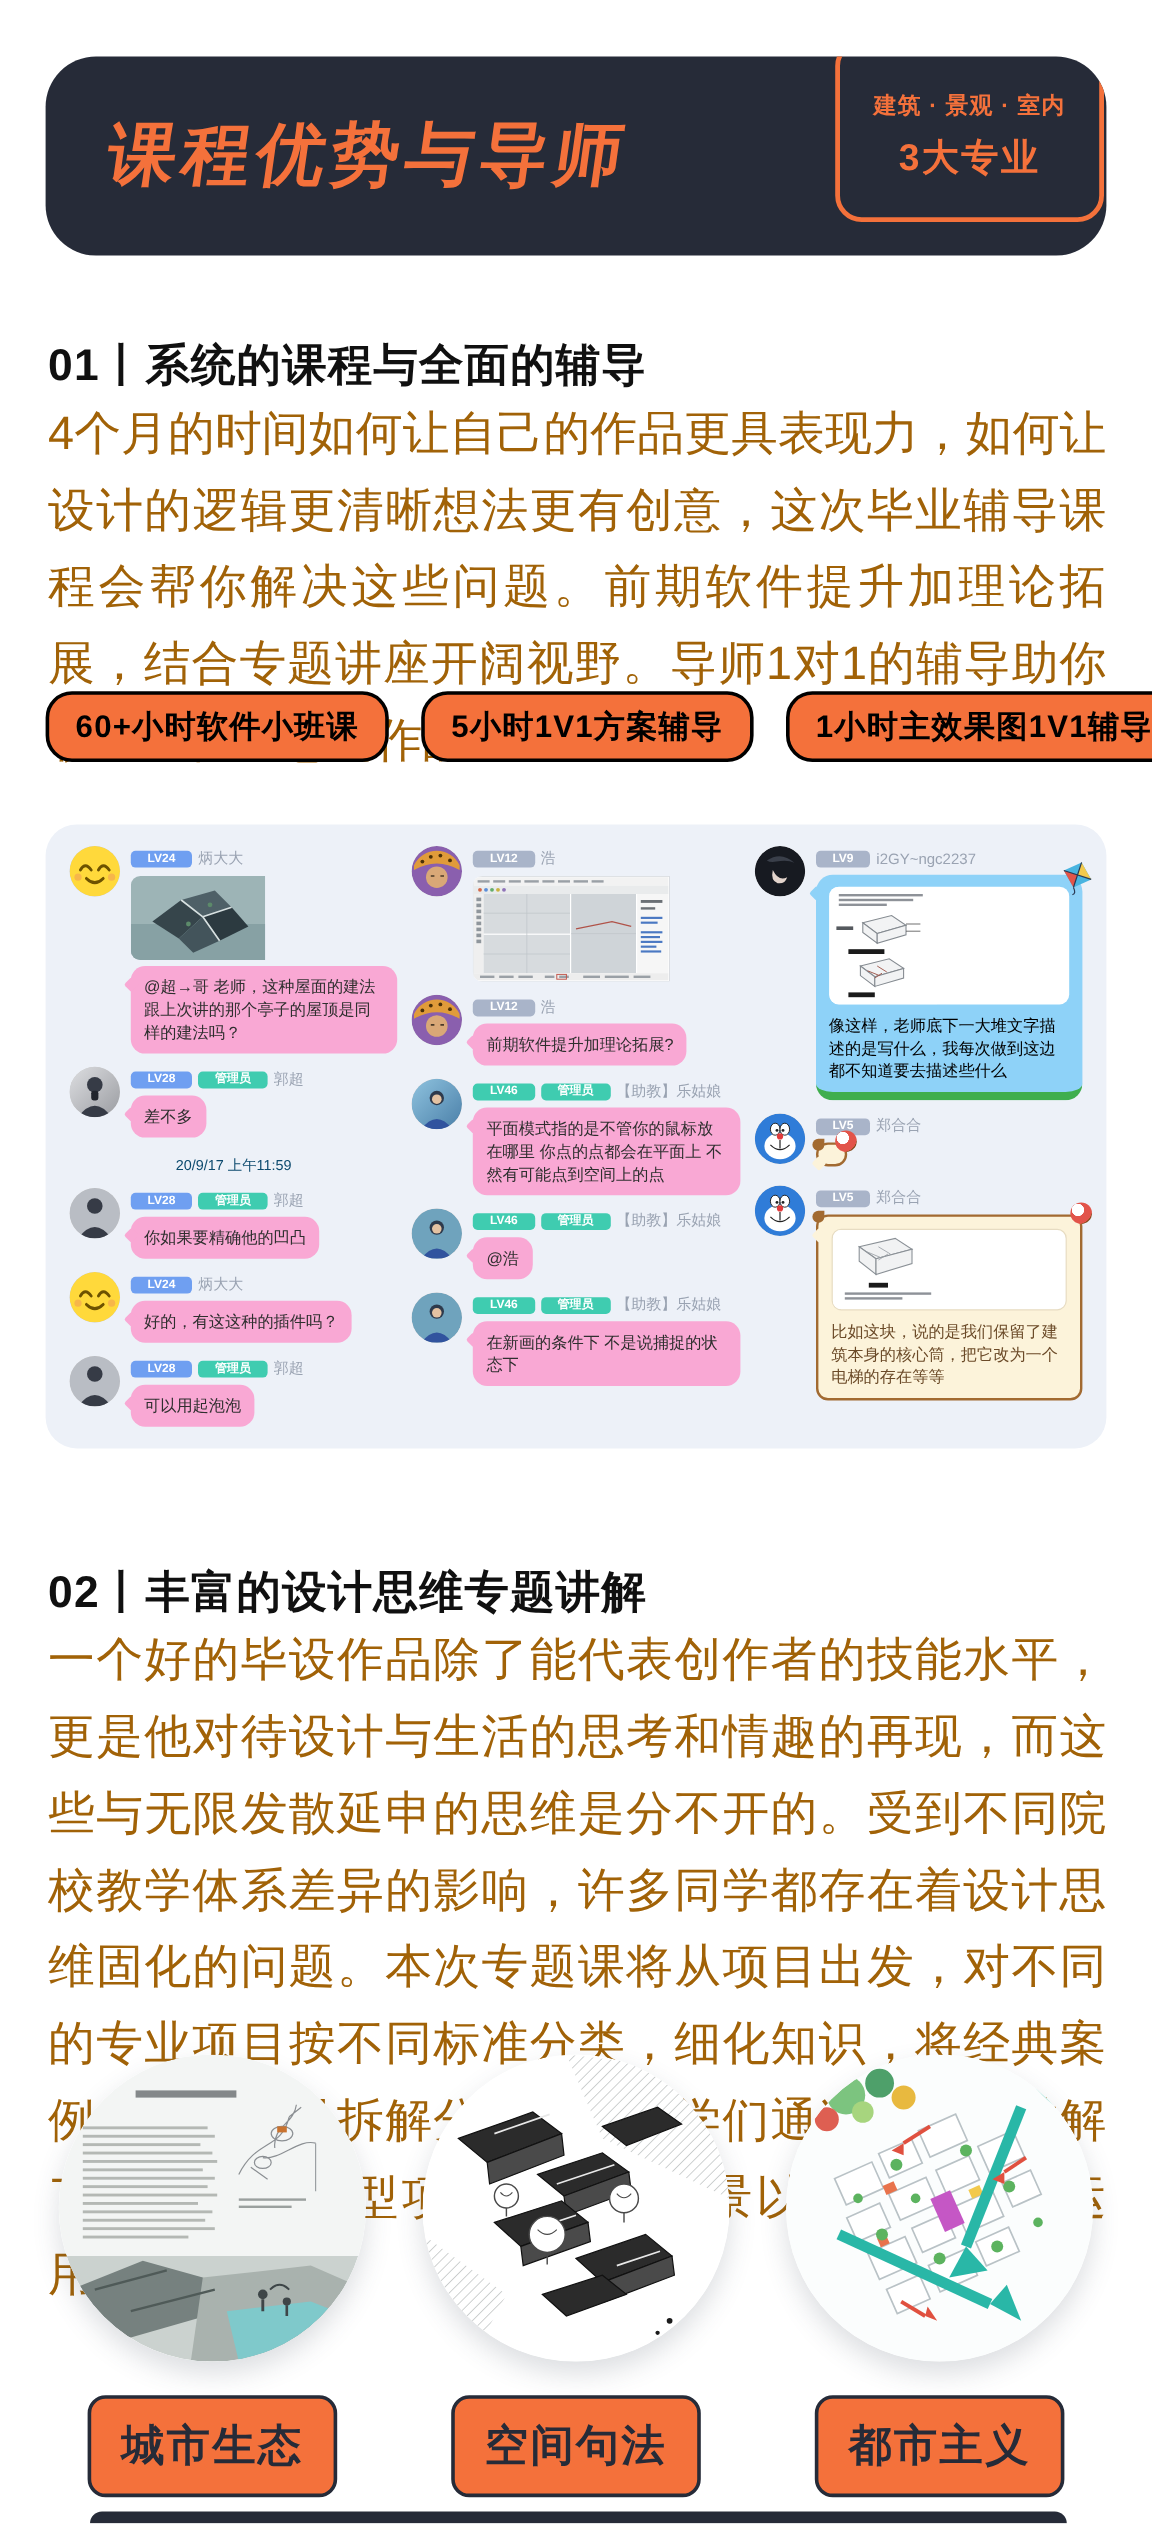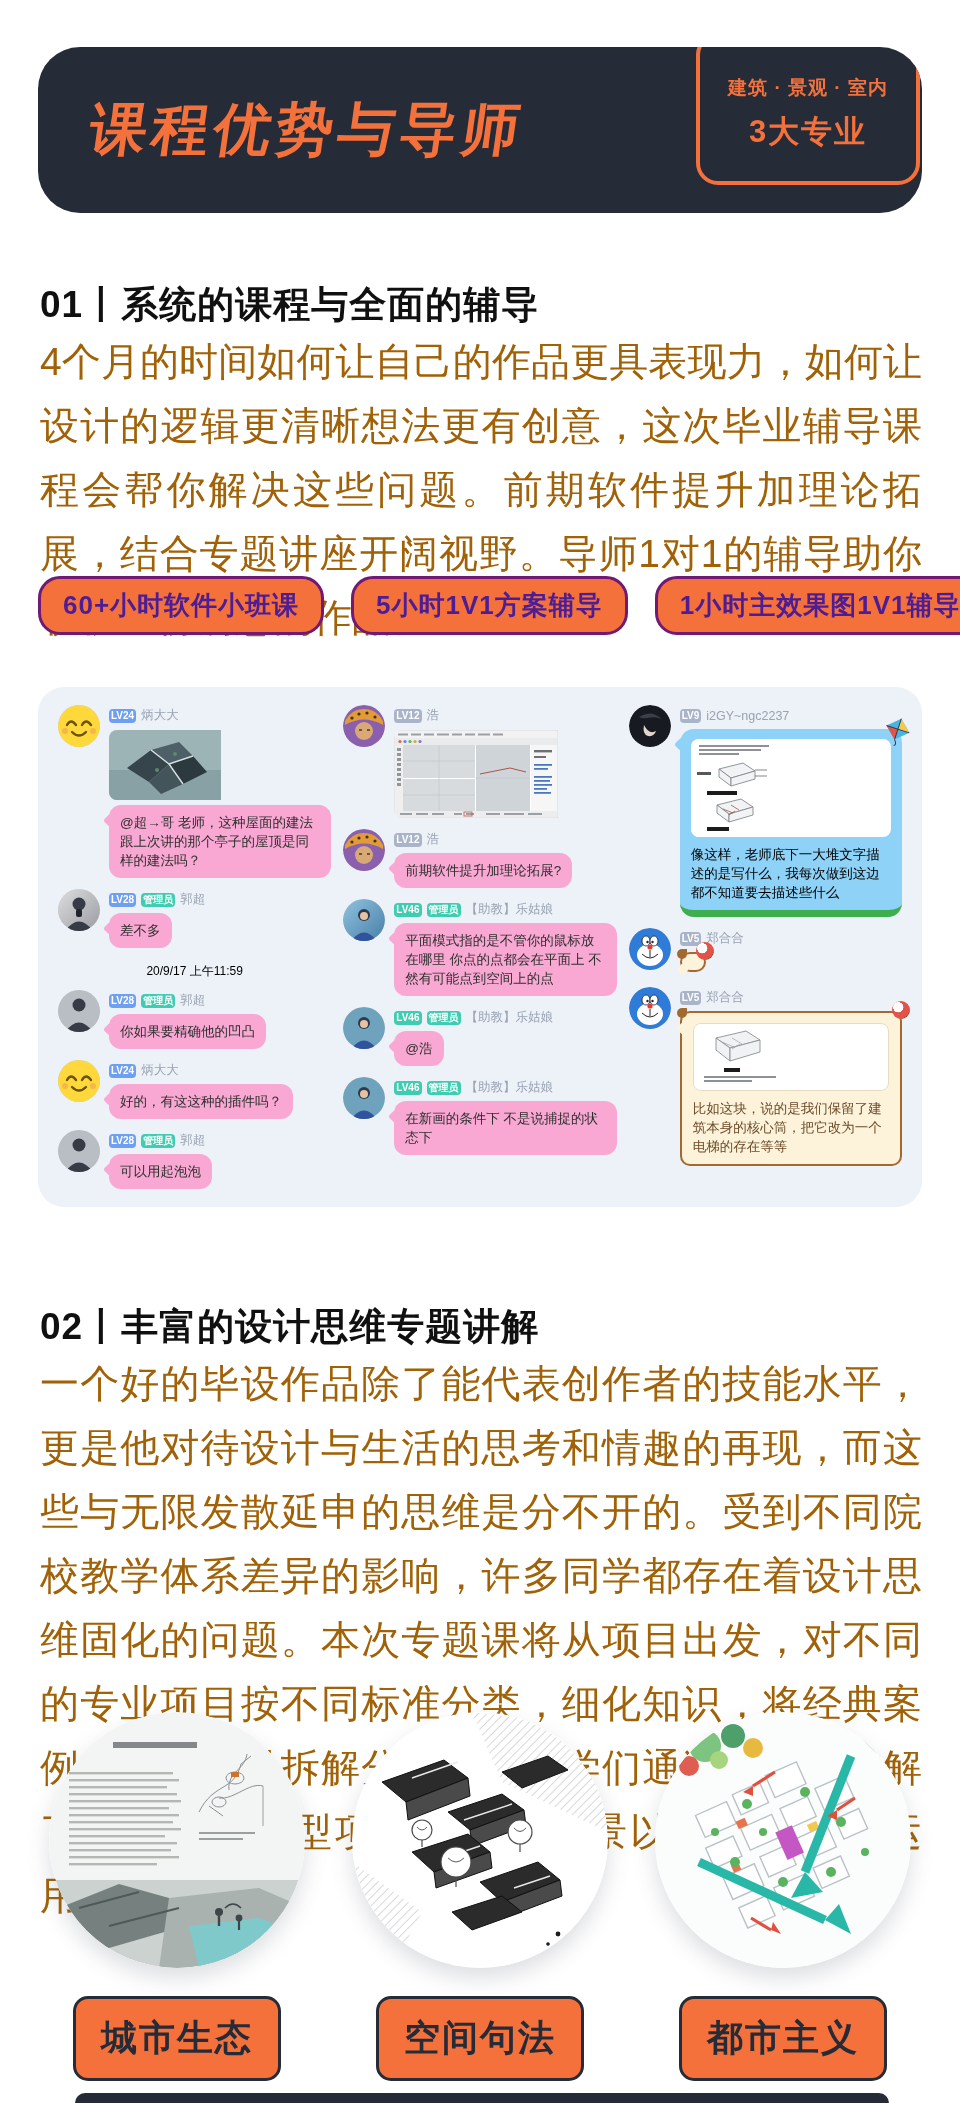--- a/index.html
+++ b/index.html
@@ -18,41 +18,41 @@
   .hero-badge .l2{color:#F4713B;font-size:31px;font-weight:900;letter-spacing:2px;}
 
   
   .sec-h{position:absolute;left:40px;color:#101010;font-size:37px;font-weight:900;letter-spacing:1px;}
   #h1{top:280px;} #h2{top:1302px;}
   .para{position:absolute;left:40px;width:882px;color:#a16207;font-size:39px;line-height:64px;
         text-align:justify;}
   #p1{top:330px;} #p2{top:1352px;}
 
   .pill-row{position:absolute;left:38px;top:576px;width:884px;display:flex;gap:27px;}
-  .pill{background:#F4713B;border:3px solid #701a75;border-radius:22px;color:#4c1d95;
+  .pill{background:#F4713B;border:3px solid #000000;border-radius:22px;color:#000000;
         font-size:26px;font-weight:900;padding:9px 22px;white-space:nowrap;letter-spacing:1px;}
 
   
   .chat{position:absolute;left:38px;top:687px;width:884px;height:520px;background:#EDF1F8;
         border-radius:26px;box-sizing:border-box;padding:18px 20px;display:flex;gap:12px;overflow:hidden;}
   .chat-col{width:277px;display:flex;flex-direction:column;}
   .msg{display:flex;gap:9px;margin-bottom:11px;}
   .avatar{flex:none;width:42px;height:42px;border-radius:50%;overflow:hidden;background:#ccc;}
   .avatar svg{display:block;}
   .msg-body{flex:1;min-width:0;}
   .name-row{display:flex;align-items:center;gap:5px;height:17px;margin-top:2px;}
-  .badge{font-size:10px;font-weight:700;color:#fff;border-radius:4px;padding:1px 2px;line-height:12px;}
+  .badge{font-size:10px;font-weight:700;color:#fff;border-radius:4px;padding:1px 14px;line-height:12px;}
   .b-blue{background:#6F9FF1;} .b-teal{background:#3FCCB0;} .b-gray{background:#A9B4C9;}
   .uname{color:#9AA3B2;font-size:12.5px;white-space:nowrap;overflow:hidden;}
   .bubble{position:relative;display:inline-block;max-width:100%;background:#f9a8d4;border-radius:12px;
         padding:8px 11px;margin-top:5px;font-size:13.5px;line-height:19px;color:#2F2F2F;box-sizing:border-box;}
   .bubble::before{content:"";position:absolute;left:-4px;top:11px;width:9px;height:9px;
         background:inherit;transform:rotate(45deg);border-radius:2px;}
   .attach{display:block;margin-top:6px;border-radius:8px;overflow:hidden;line-height:0;}
-  .ts{color:#000000;font-size:12px;text-align:center;margin:4px 0 10px 0;}
+  .ts{color:#0c4a6e;font-size:12px;text-align:center;margin:4px 0 10px 0;}
 
   .bubble.blue{background:#8ED2F8;border-bottom:7px solid #3FAE4E;border-radius:14px;color:#000000;}
   .bubble.blue .attach{background:#fff;margin:2px 0 8px 0;}
   .bubble.parch{background:#FCF3DA;border:2px solid #A26A31;color:#6B4A28;border-radius:10px;}
   .bubble.parch .attach{background:#fff;margin:2px 0 8px 0;border:1px solid #e7dcc2;}
   .kite{position:absolute;top:-12px;right:-8px;transform:rotate(18deg);line-height:0;}
   .curl{position:absolute;width:10px;height:10px;background:#A26A31;border-radius:50% 0 50% 50%;}
   .curl.tl{left:-5px;top:-5px;}
   .charm{position:absolute;right:-10px;top:-12px;width:18px;height:18px;border-radius:50%;
         background:radial-gradient(circle at 35% 35%,#fff 30%,#E2544A 32% 70%,#8a4d20 72%);}

